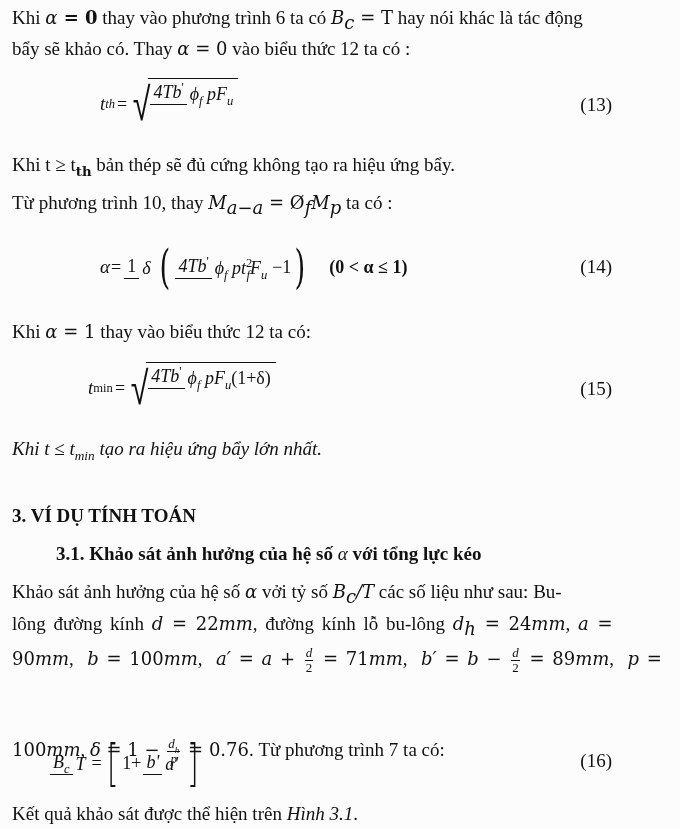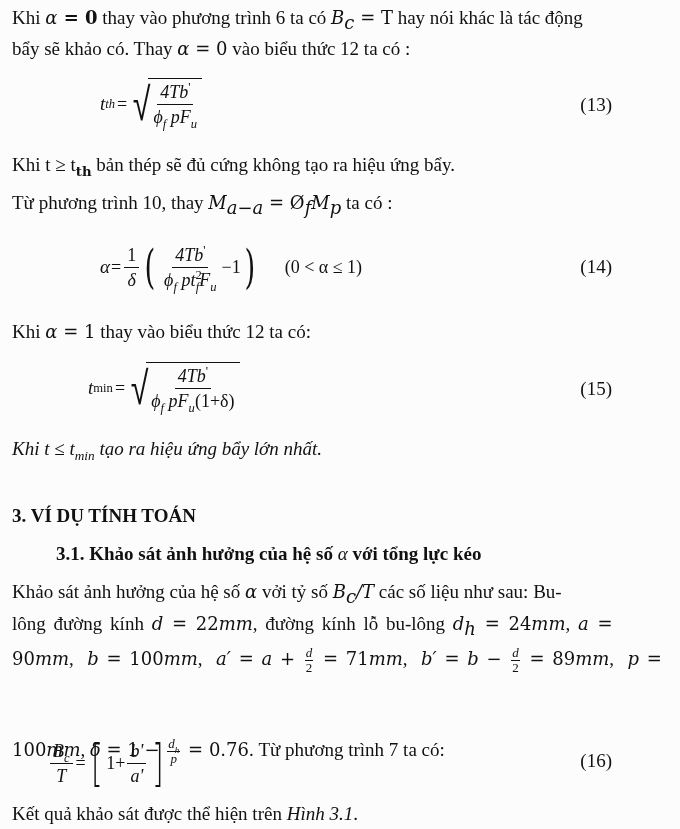--- a/index.html
+++ b/index.html
@@ -18,21 +18,21 @@
     .mn { font-family: "DejaVu Serif", serif; font-style: normal; font-size: 18px; }
     .it { font-style: italic; }
     .b { font-weight: bold; }
     sub { font-size: 70%; vertical-align: -5px; line-height: 0; }
     sup { font-size: 70%; line-height: 0; }
     .eq {
       position: absolute; font-family: "Liberation Serif", serif; font-size: 18px;
       display: flex; align-items: center;
     }
     .eqnum { position: absolute; right: 68px; font-size: 19px; }
-    .frac { display: inline-flex; flex-direction: column; align-items: center; vertical-align: middle; margin: 0 2px; }
+    .frac { display: inline-flex; align-items: center; vertical-align: middle; margin: 0 2px; }
     .frac > .num { padding: 0 3px 1px; border-bottom: 1.3px solid #111; line-height: 22px; }
     .frac > .den { padding: 1px 3px 0; line-height: 22px; }
     .sfrac { display: inline-flex; flex-direction: column; align-items: center; vertical-align: middle; font-size: 13px; margin: 0 2px; }
     .sfrac > .num { border-bottom: 1.2px solid #111; line-height: 14px; padding: 0 1px; }
     .sfrac > .den { line-height: 14px; padding: 0 1px; }
     .sqrt { display: inline-flex; align-items: stretch; }
     .sqrt .rad { font-size: 46px; line-height: 52px; transform: scaleX(0.7); margin-right: -6px; font-family: "DejaVu Sans", sans-serif; font-weight: 200; }
     .sqrt .body { border-top: 1.3px solid #111; padding-top: 2px; }
     .paren { font-size: 46px; line-height: 46px; font-family: "DejaVu Serif", serif; font-weight: 100; transform: scaleX(0.6); display: inline-block; }
     .brack { font-size: 50px; line-height: 50px; font-family: "DejaVu Sans", sans-serif; font-weight: 100; transform: scaleX(0.6); display: inline-block; }
@@ -79,21 +79,21 @@
     <span class="num">1</span>
     <span class="den mi">δ</span>
   </span>
   <span class="paren">(</span>
   <span class="frac">
     <span class="num"><span class="mi">4Tb</span><sup>'</sup></span>
     <span class="den"><span class="mi">ϕ</span><sub class="mi">f</sub><span class="mi"> pt</span><sup>2</sup><sub class="mi" style="margin-left:-6px;">f</sub><span class="mi">F</span><sub class="mi">u</sub></span>
   </span>
   <span> −1</span>
   <span class="paren">)</span>
-  <span style="margin-left:26px;">(0 &lt; α ≤ 1)</span>
+  <span style="margin-left:20px;font-weight:bold;">(0 &lt; α ≤ 1)</span>
 </div>
 <div class="eqnum" style="top:256px;">(14)</div>
 
 <div class="line" style="top:320px;">
   <span>Khi </span><span class="m">α</span><span class="mn"> = 1</span><span> thay vào biểu thức 12 ta có:</span>
 </div>
 
 <div class="eq" style="top:355px; left:88px; height:66px;">
   <span class="mi" style="font-size:19px;">t</span>
     <sub>min</sub>

